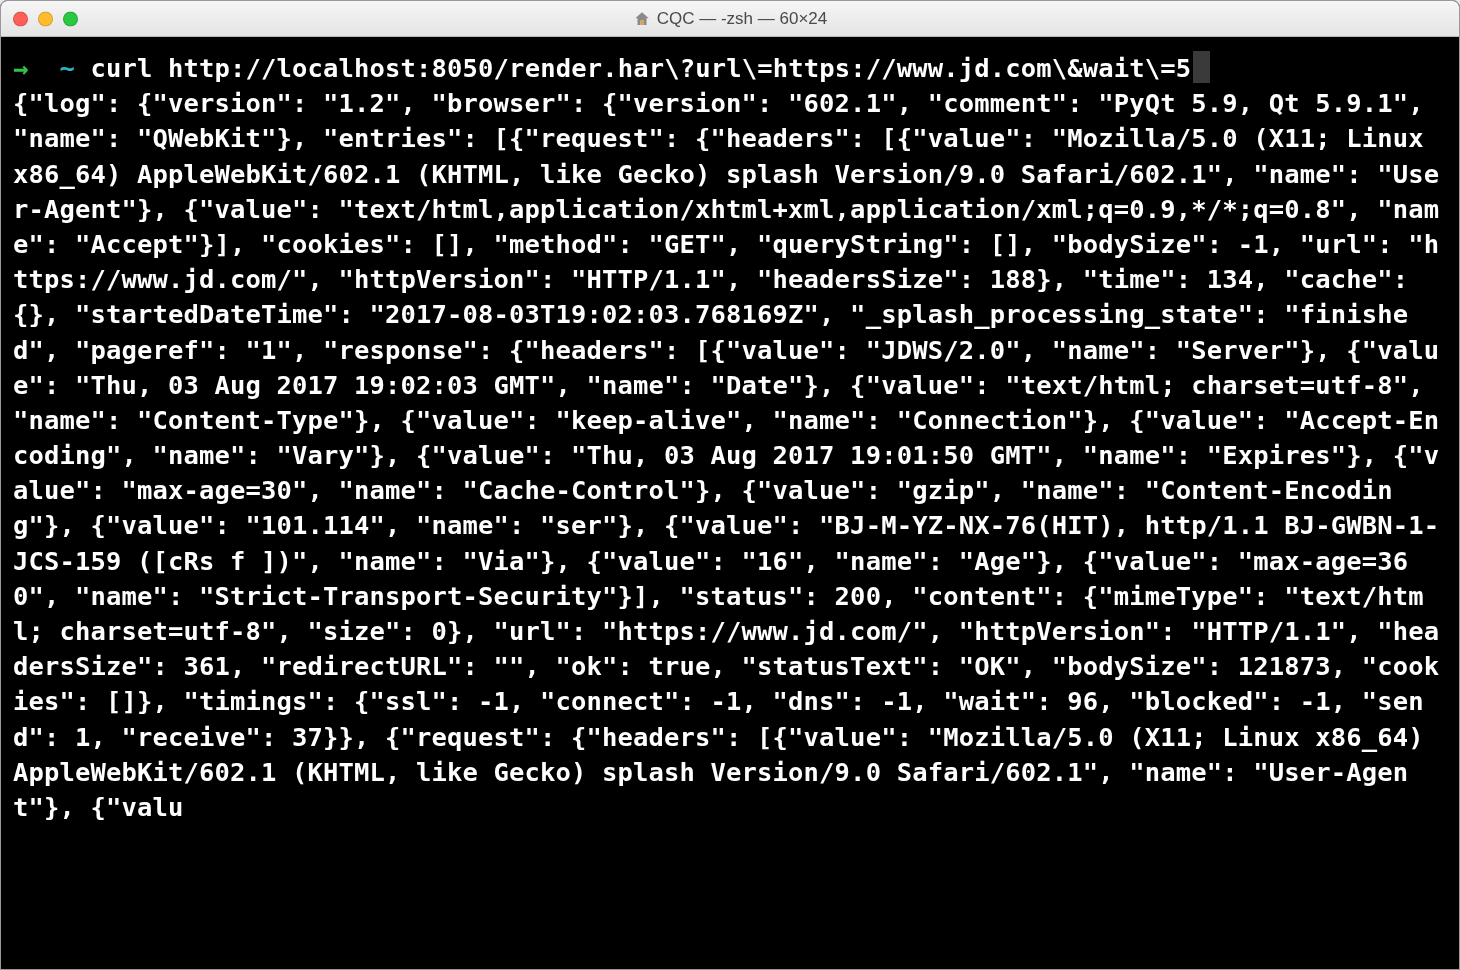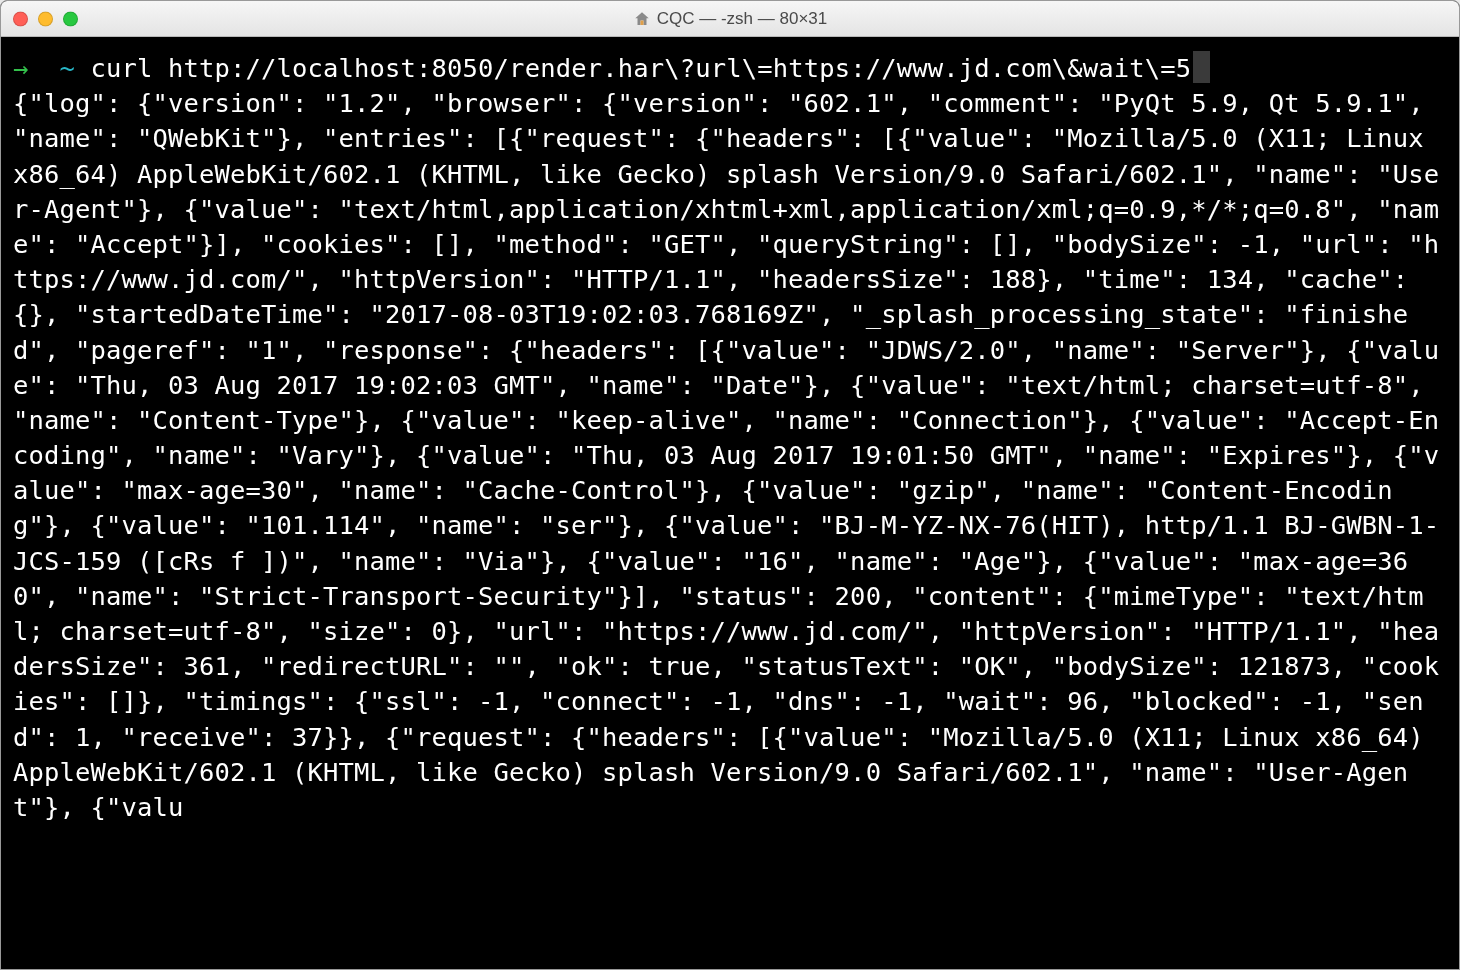--- a/index.html
+++ b/index.html
@@ -6,21 +6,21 @@
   html,body { width:1460px; height:970px; font-family:-apple-system,Helvetica,Arial,sans-serif; background:#e8e8e8; }
   .window { width:1460px; height:970px; border:1px solid #999; border-radius:7px 7px 0 0; overflow:hidden; background:#000; display:flex; flex-direction:column; }
   .titlebar { height:36px; background:linear-gradient(#f6f6f6,#e4e4e4); border-bottom:1px solid #b8b8b8; display:flex; align-items:center; position:relative; }
   .traffic-lights { position:absolute; left:12px; top:50%; transform:translateY(-50%); display:flex; gap:10px; }
   .light { width:15px; height:15px; border-radius:50%; border:1px solid rgba(0,0,0,.15); }
   .light.red    { background:#ff5f57; }
   .light.yellow { background:#febc2e; }
   .light.green  { background:#28c840; }
   .title-wrap { flex:1; text-align:center; font-size:17px; color:#4a4a4a; display:flex; justify-content:center; align-items:center; gap:6px; font-weight:400;}
   .home-icon { width:18px; height:18px; display:inline-block; }
-  .terminal { flex:1; background:#000; padding:14px 12px 0 12px; font-family:Menlo,Consolas,"DejaVu Sans Mono",monospace; font-size:25.5px; line-height:1.38; color:#fff; font-weight:400; letter-spacing:0.15px; white-space:pre-wrap; word-break:break-all; overflow:hidden;}
+  .terminal { flex:1; background:#000; padding:14px 12px 0 12px; font-family:Menlo,Consolas,"DejaVu Sans Mono",monospace; font-size:25.5px; line-height:1.38; color:#fff; font-weight:700; letter-spacing:0.15px; white-space:pre-wrap; word-break:break-all; overflow:hidden;}
   .arrow { color:#33c04b; }
   .tilde { color:#28b7c7; }
   .cmd   { color:#ffffff; }
   .out   { color:#ffffff; }
   .cursor-block { display:inline-block; width:17px; height:32px; background:#3a3a3a; vertical-align:text-bottom; margin-left:2px;}
 </style>
 </head>
 <body>
 
 <div class="window">
@@ -30,19 +30,19 @@
       <span class="light yellow"></span>
       <span class="light green"></span>
     </div>
     <div class="title-wrap">
       <span class="home-icon">
         <svg viewBox="0 0 24 24" width="18" height="18">
             <path fill="#8a8a8a" d="M12 3l9 8h-3v9h-4v-6H10v6H6v-9H3z"></path>
             <rect x="10" y="14" width="4" height="6" fill="#e0a04a"></rect>
           </svg>
       </span>
-      <span>CQC — -zsh — 80×31</span>
+      <span>CQC — -zsh — 60×24</span>
     </div>
   </div>
 
   <div class="terminal"><span class="arrow">→</span>  <span class="tilde">~</span> <span class="cmd">curl http://localhost:8050/render.har\?url\=https://www.jd.com\&amp;wait\=5</span><span class="cursor-block"></span>
 <span class="out">{"log": {"version": "1.2", "browser": {"version": "602.1", "comment": "PyQt 5.9, Qt 5.9.1", "name": "QWebKit"}, "entries": [{"request": {"headers": [{"value": "Mozilla/5.0 (X11; Linux x86_64) AppleWebKit/602.1 (KHTML, like Gecko) splash Version/9.0 Safari/602.1", "name": "User-Agent"}, {"value": "text/html,application/xhtml+xml,application/xml;q=0.9,*/*;q=0.8", "name": "Accept"}], "cookies": [], "method": "GET", "queryString": [], "bodySize": -1, "url": "https://www.jd.com/", "httpVersion": "HTTP/1.1", "headersSize": 188}, "time": 134, "cache": {}, "startedDateTime": "2017-08-03T19:02:03.768169Z", "_splash_processing_state": "finished", "pageref": "1", "response": {"headers": [{"value": "JDWS/2.0", "name": "Server"}, {"value": "Thu, 03 Aug 2017 19:02:03 GMT", "name": "Date"}, {"value": "text/html; charset=utf-8", "name": "Content-Type"}, {"value": "keep-alive", "name": "Connection"}, {"value": "Accept-Encoding", "name": "Vary"}, {"value": "Thu, 03 Aug 2017 19:01:50 GMT", "name": "Expires"}, {"value": "max-age=30", "name": "Cache-Control"}, {"value": "gzip", "name": "Content-Encoding"}, {"value": "101.114", "name": "ser"}, {"value": "BJ-M-YZ-NX-76(HIT), http/1.1 BJ-GWBN-1-JCS-159 ([cRs f ])", "name": "Via"}, {"value": "16", "name": "Age"}, {"value": "max-age=360", "name": "Strict-Transport-Security"}], "status": 200, "content": {"mimeType": "text/html; charset=utf-8", "size": 0}, "url": "https://www.jd.com/", "httpVersion": "HTTP/1.1", "headersSize": 361, "redirectURL": "", "ok": true, "statusText": "OK", "bodySize": 121873, "cookies": []}, "timings": {"ssl": -1, "connect": -1, "dns": -1, "wait": 96, "blocked": -1, "send": 1, "receive": 37}}, {"request": {"headers": [{"value": "Mozilla/5.0 (X11; Linux x86_64) AppleWebKit/602.1 (KHTML, like Gecko) splash Version/9.0 Safari/602.1", "name": "User-Agent"}, {"valu</span></div>
 </div>
 
 </body></html>

